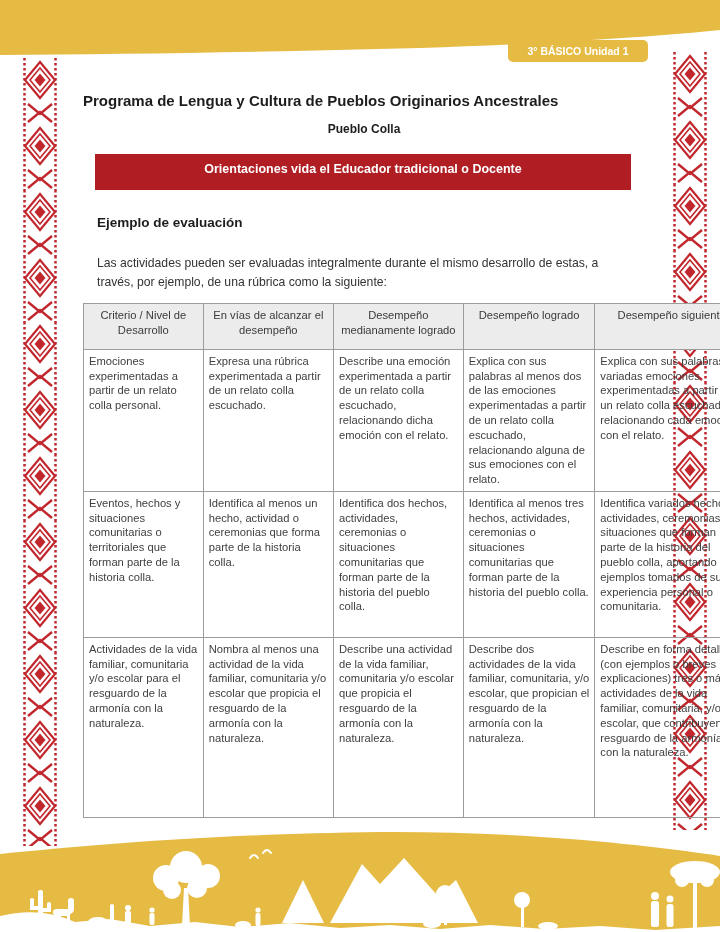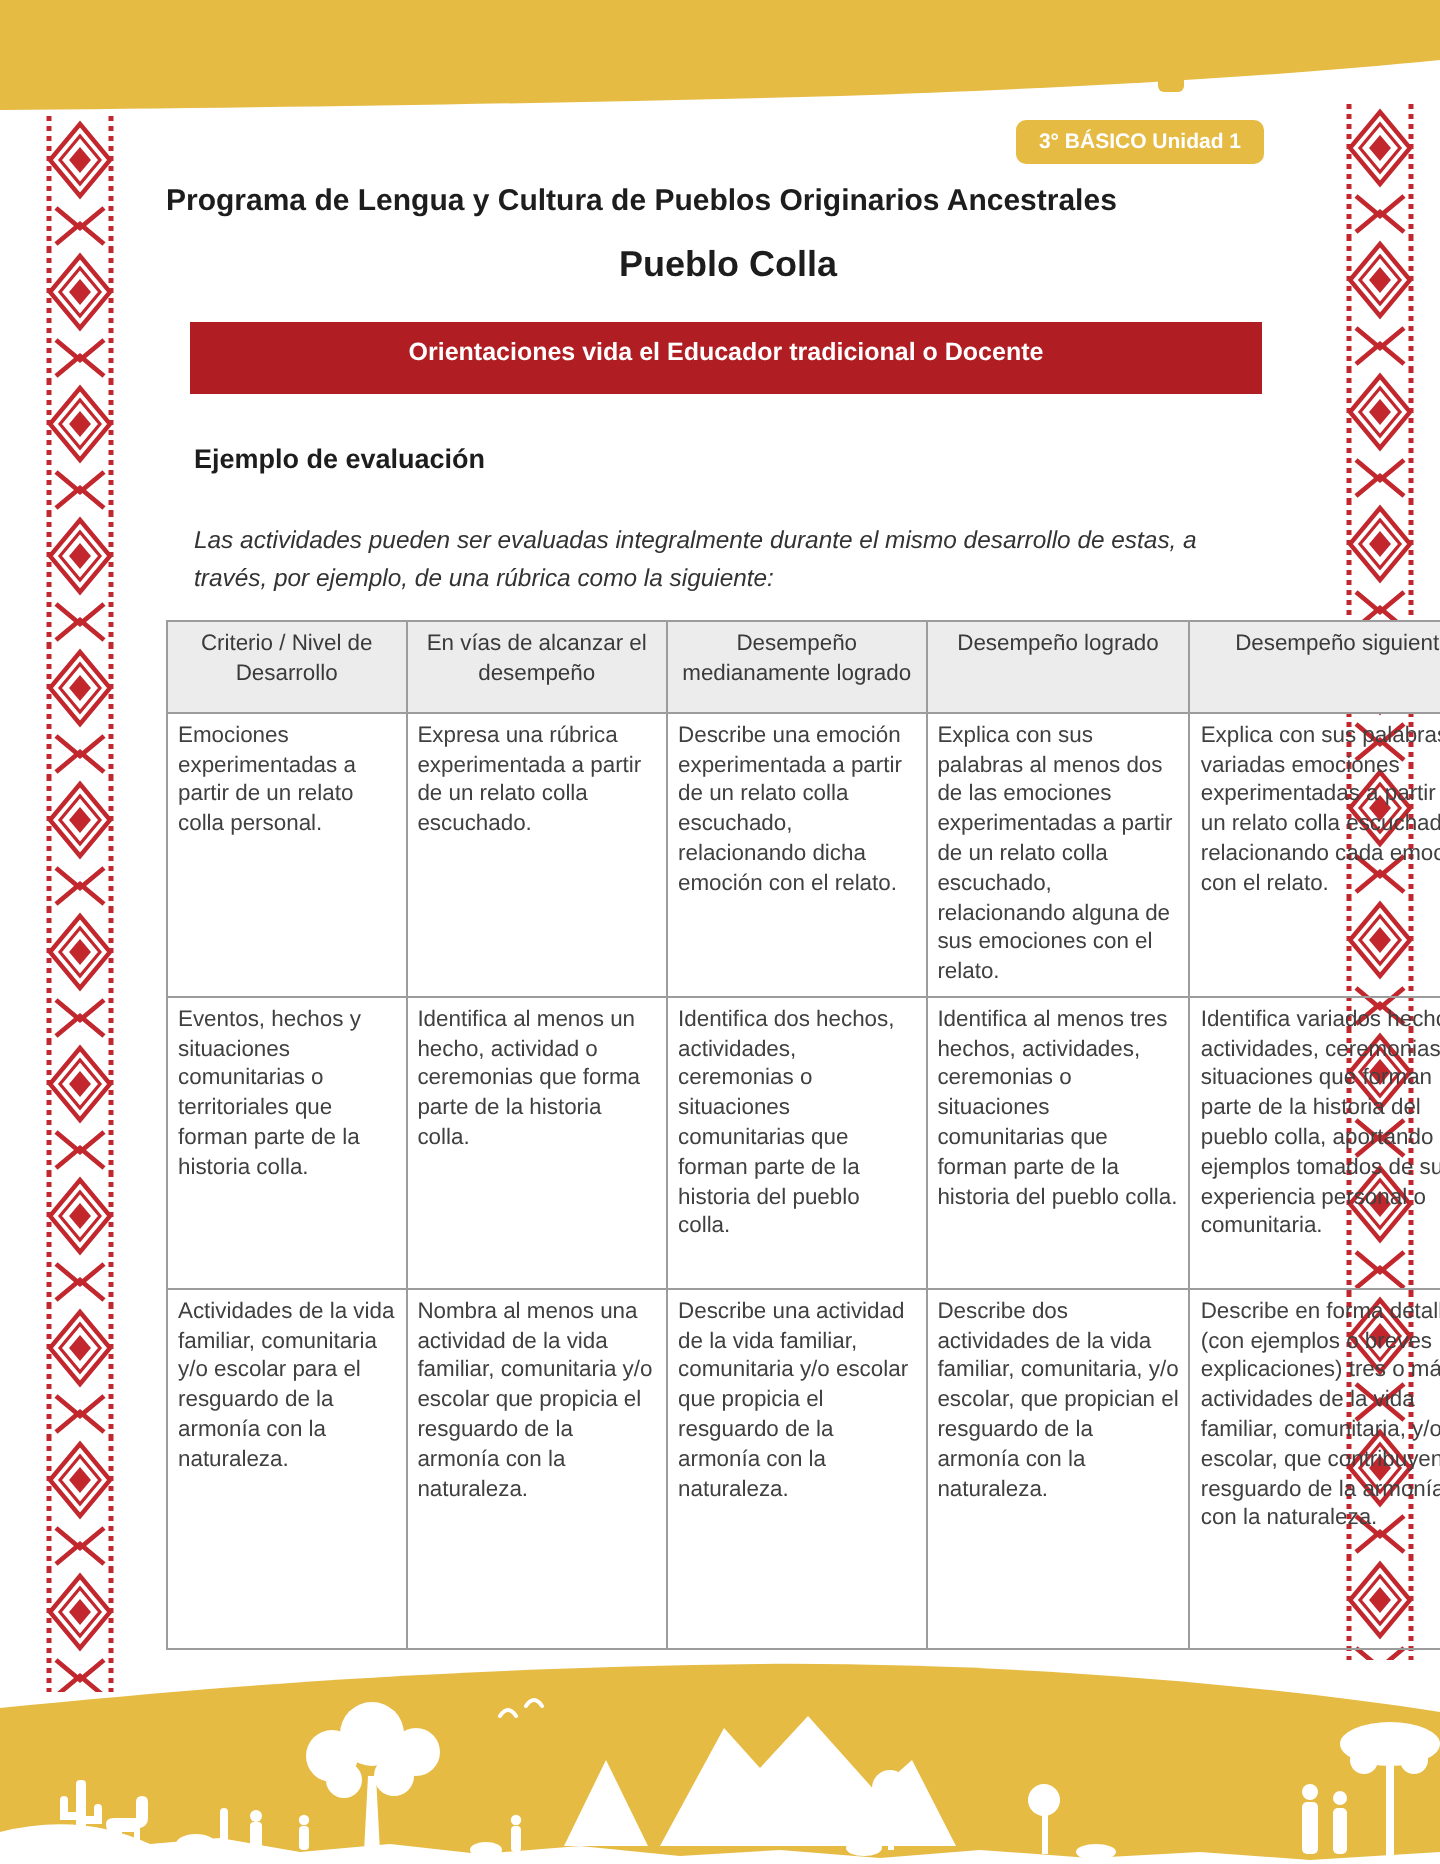--- a/index.html
+++ b/index.html
@@ -10,40 +10,40 @@
   html,body{width:720px;height:932px;}
   body{
     position:relative;background:#fff;overflow:hidden;
     font-family:"Liberation Sans",sans-serif;color:var(--text);
   }
   .gold{fill:var(--gold,#E6BB44);}
   .white{fill:#ffffff;}
   .white-stroke{stroke:#ffffff;fill:none;stroke-width:2;stroke-linecap:round;}
   .top-band{position:absolute;top:0;left:0;}
   .badge{
-    position:absolute;left:508px;top:60px;width:124px;height:22px;
+    position:absolute;left:508px;top:40px;width:140px;height:22px;
     background:var(--gold,#E6BB44);border-radius:5px;color:#fff;
     font-size:10.5px;font-weight:bold;text-align:center;line-height:22px;
   }
   .badge-tab{
     position:absolute;left:579px;top:30px;width:13px;height:16px;
     background:var(--gold,#E6BB44);border-radius:0 0 3px 3px;
   }
   .strip{position:absolute;}
   .strip.left{left:22px;top:58px;}
   .strip.right{left:672px;top:52px;}
   main{position:absolute;left:83px;top:92px;width:562px;}
   .doc-title{font-size:15px;font-weight:bold;color:#1d1d1d;text-align:left;line-height:1.2;}
-  .doc-subtitle{font-size:18px;font-weight:bold;color:#1d1d1d;text-align:center;margin-top:12px;}
+  .doc-subtitle{font-size:12px;font-weight:bold;color:#1d1d1d;text-align:center;margin-top:12px;}
   .banner{
     margin:18px 14px 0 12px;height:36px;background:var(--banner-red,#B01E24);
     color:#fff;font-size:12.5px;font-weight:bold;text-align:center;padding-top:8px;
   }
   .section-heading{font-size:13.5px;font-weight:bold;color:#1d1d1d;margin:25px 0 0 14px;}
-  .intro{font-size:12.2px;line-height:1.55;margin:24px 0 0 14px;width:534px;color:#333;font-style:italic;}
+  .intro{font-size:12.2px;line-height:1.55;margin:24px 0 0 14px;width:534px;color:#333;}
   table{border-collapse:collapse;margin-top:11px;width:666px;table-layout:fixed;font-size:11.2px;}
   col.c1{width:18.0%}col.c2{width:19.6%}col.c3{width:19.5%}col.c4{width:19.8%}col.c5{width:23.1%}
   th,td{border:1px solid var(--table-border,#9C9C9C);}
   th{
     background:var(--header-bg,#ECECEC);font-weight:normal;color:#3a3a3a;
     height:46px;padding:4px 3px;text-align:center;vertical-align:top;line-height:1.35;
   }
   td{padding:4px 5px;vertical-align:top;line-height:1.32;color:#404040;}
   tr.r1{height:133px;}tr.r2{height:146px;}tr.r3{height:180px;margin-top:18px;}
   .footer{position:absolute;left:0;bottom:0;}

